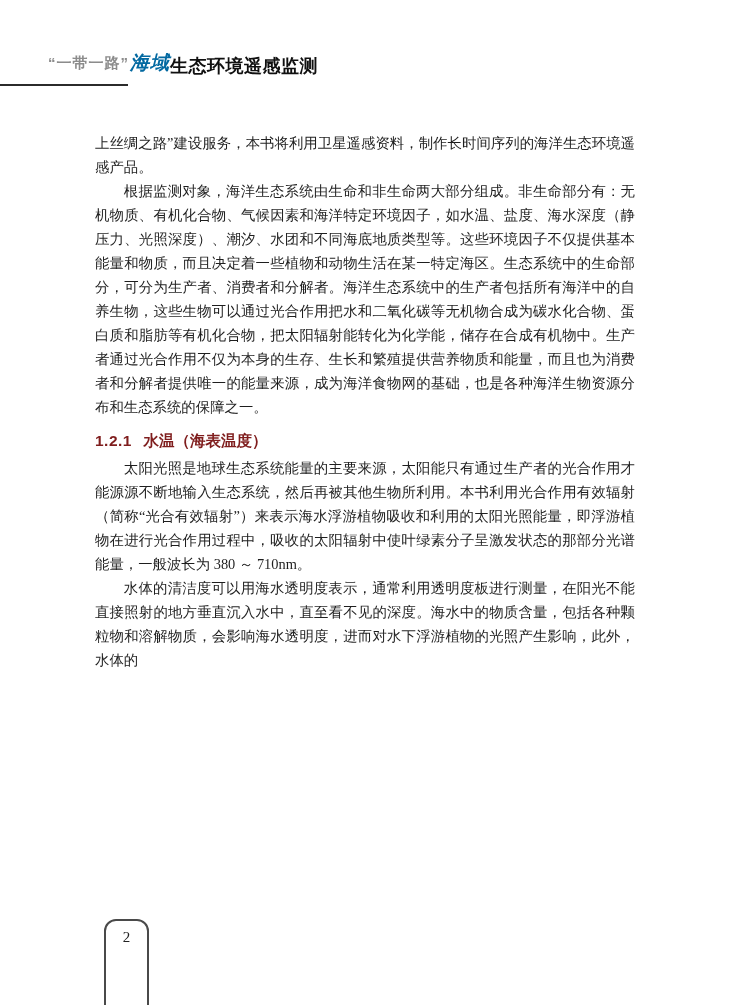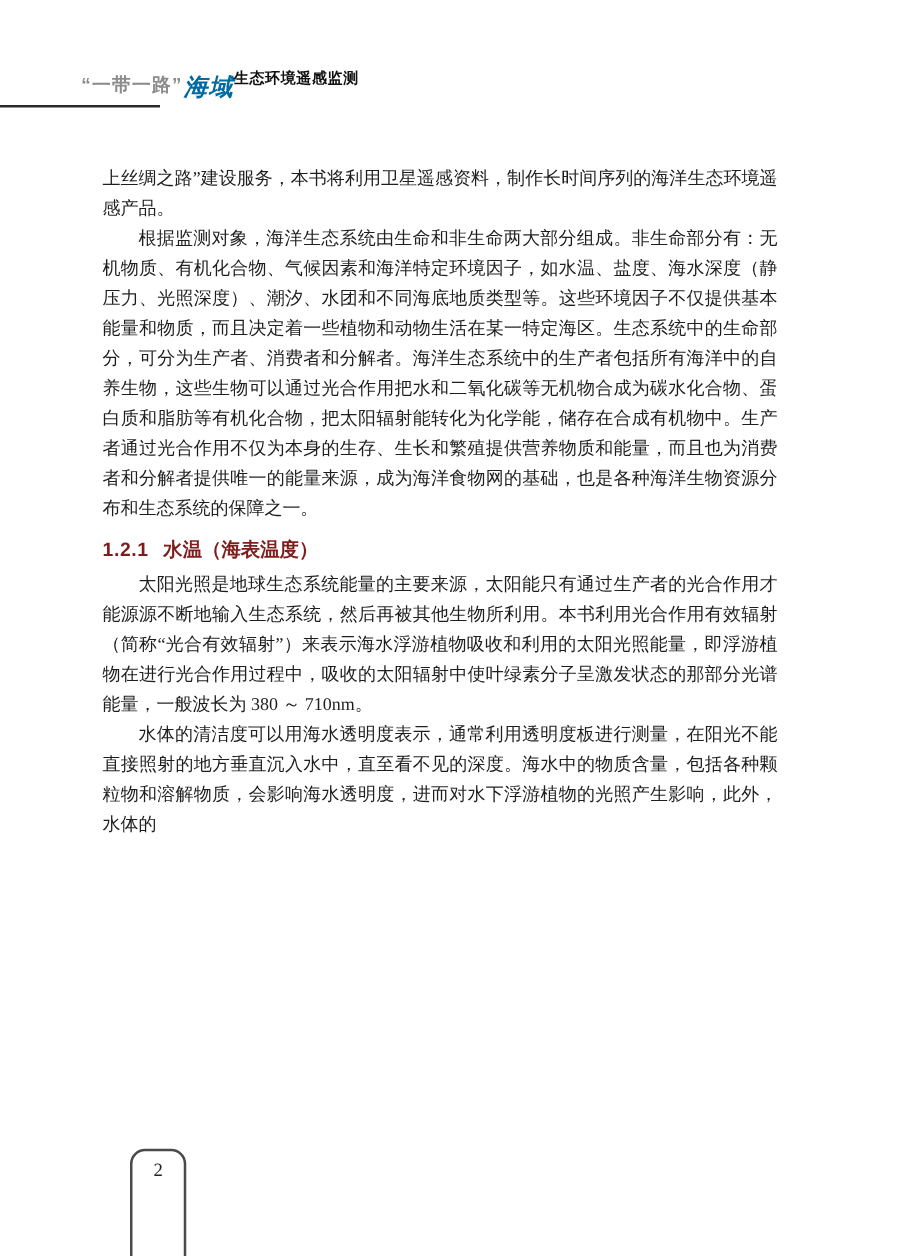--- a/index.html
+++ b/index.html
@@ -10,63 +10,63 @@
     margin: 0 auto;
     background: #ffffff;
     overflow: hidden;
     color: #1e1e1e;
     font-family: "Liberation Serif", "DejaVu Serif", serif;
   }
 
   
   .header-brand {
     position: absolute;
-    left: 65px;
+    left: 48px;
     top: 54px;
     display: flex;
-    align-items: center;
+    align-items: flex-start;
     white-space: nowrap;
     font-family: "Liberation Sans", "DejaVu Sans", sans-serif;
   }
   .series-title {
     color: #8c8c8c;
     font-size: 15px;
     font-weight: 600;
     letter-spacing: 1px;
     margin-bottom: 7px;
   }
   .title-main {
     font-size: 19px;
     font-weight: 900;
     line-height: 0.95;
     color: #0369a1;
     letter-spacing: 1px;
     margin-left: 1px;
     font-style: italic;
   }
   .title-sub {
-    font-size: 12px;
+    font-size: 18px;
     font-weight: 900;
     color: #101010;
     letter-spacing: 0.5px;
     margin-bottom: 18px;
   }
   .header-rule {
     position: absolute;
     left: 0;
     top: 84px;
     width: 128px;
     height: 2px;
     background: #2b2b2b;
   }
 
   
   .page-body {
     position: absolute;
-    left: 82px;
+    left: 95px;
     top: 131px;
     width: 540px;
     font-size: 14.4px;
     line-height: 24px;
     text-align: justify;
   }
   .para { margin: 0; text-indent: 2em; }
   .para.cont { text-indent: 0; }
   .sec-heading {
     margin: 12px 0 6px 0;

